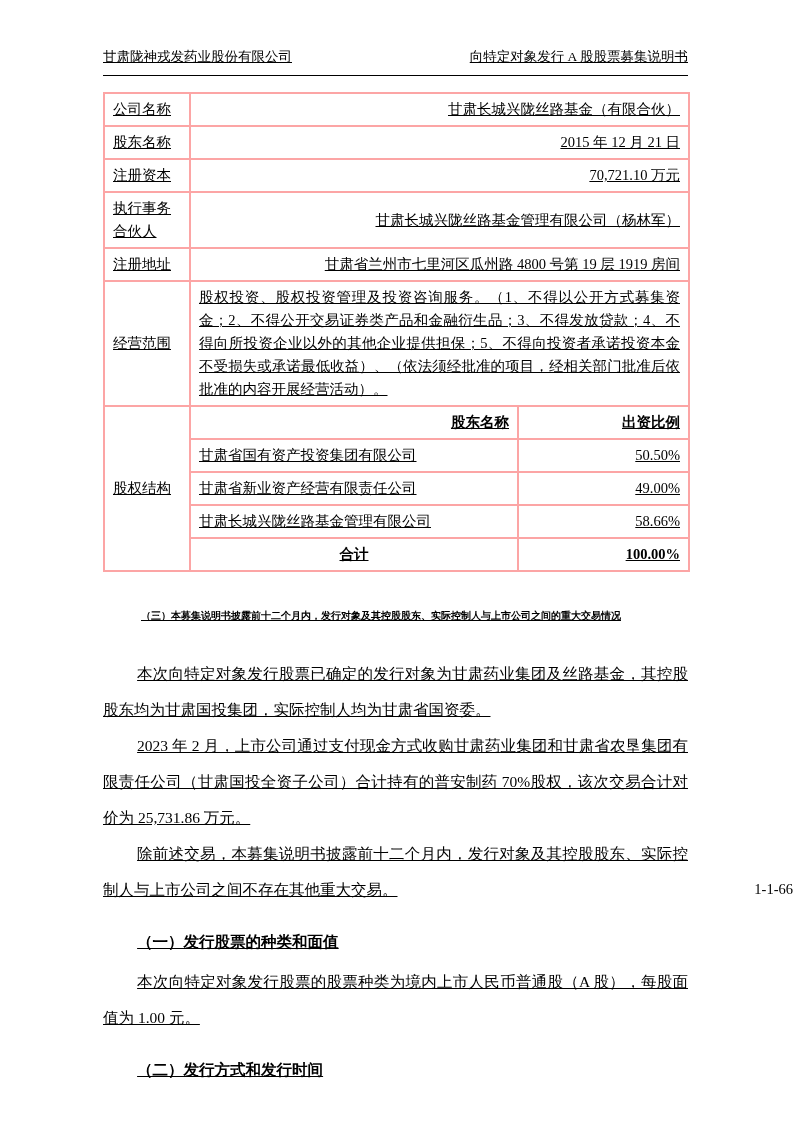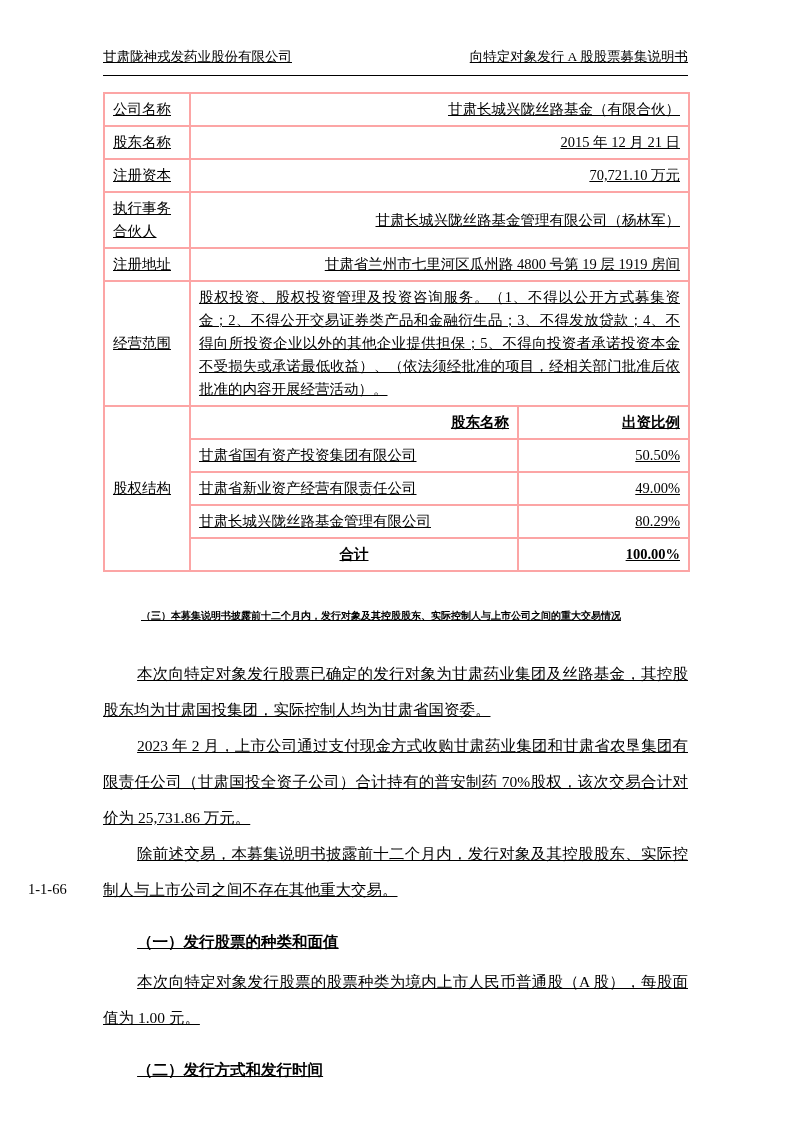--- a/index.html
+++ b/index.html
@@ -94,23 +94,22 @@
     line-height: 24px;
     text-indent: 2.2em;
     margin: 22px 0 10px 0;
   }
   
   .page-footer {
     position: absolute;
     left: 0;
     right: 0;
     bottom: 58px;
-    text-align: left;
+    text-align: right;
     font-size: 14.5px;
-    padding-left: 28px;
   }
 </style>
 </head>
 <body>
 
 <div class="page">
 
   <div class="doc-header">
     <span>甘肃陇神戎发药业股份有限公司</span>
     <span>向特定对象发行 A 股股票募集说明书</span>
@@ -155,21 +154,21 @@
       <tr>
         <td class="eq-name">甘肃省国有资产投资集团有限公司</td>
         <td class="eq-pct">50.50%</td>
       </tr>
       <tr>
         <td class="eq-name">甘肃省新业资产经营有限责任公司</td>
         <td class="eq-pct">49.00%</td>
       </tr>
       <tr>
         <td class="eq-name">甘肃长城兴陇丝路基金管理有限公司</td>
-        <td class="eq-pct">80.29%</td>
+        <td class="eq-pct">58.66%</td>
       </tr>
       <tr>
         <td class="eq-total-label">合计</td>
         <td class="eq-total-pct">100.00%</td>
       </tr>
     </tbody>
   </table>
 
   <div class="content">
     <h3 class="sec-heading">（三）本募集说明书披露前十二个月内，发行对象及其控股股东、实际控制人与上市公司之间的重大交易情况</h3>

